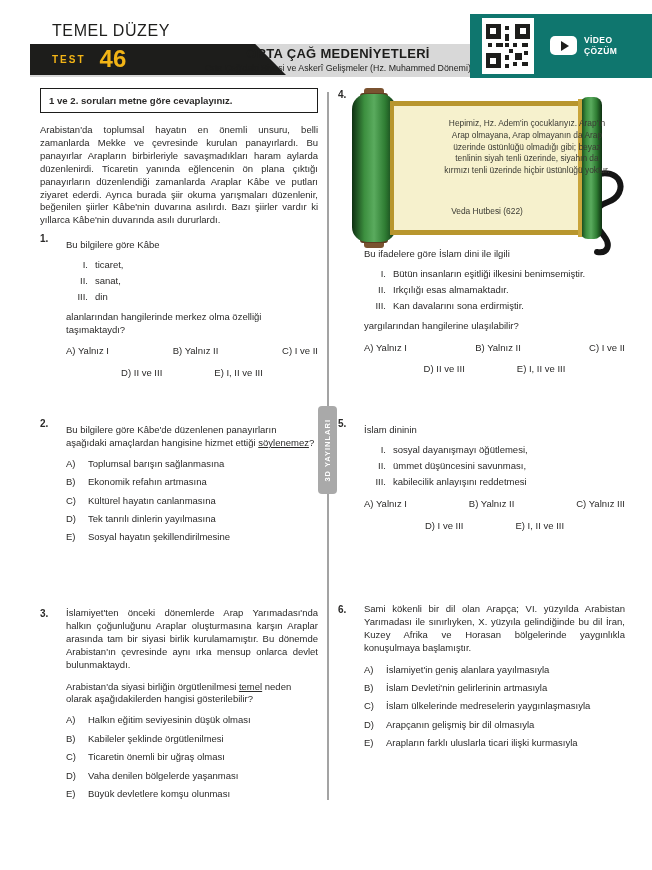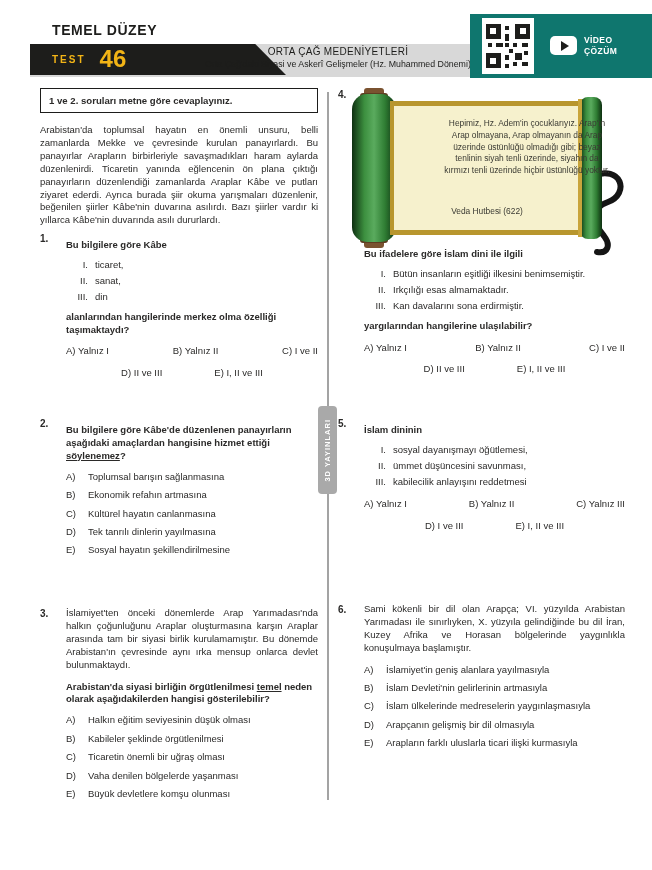--- a/index.html
+++ b/index.html
@@ -1,28 +1,28 @@
 <!DOCTYPE html>
 <html><head>
 <meta charset="utf-8">
 <style>
   html,body{margin:0;padding:0;background:#ffffff;}
   .page{position:relative;width:652px;height:870px;background:#fff;overflow:hidden;
         font-family:"Liberation Sans",sans-serif;color:#2b2a29;}
 
   
-  .level-label{position:absolute;left:52px;top:22px;font-size:14px;font-weight:bold;
+  .level-label{position:absolute;left:52px;top:22px;font-size:16px;font-weight:normal;
                letter-spacing:.6px;color:#1d1d1b;}
   .title-bar{position:absolute;left:30px;top:44px;width:448px;height:33px;background:#d8d8d8;}
   .test-badge{position:absolute;left:30px;top:44px;width:256px;height:31px;background:#1d1d1b;
               clip-path:polygon(0 0,88% 0,100% 100%,0 100%);display:flex;align-items:center;}
   .test-word{font-size:10px;font-weight:bold;letter-spacing:2px;margin-left:22px;}
   .test-num{font-size:24px;font-weight:bold;margin-left:14px;margin-top:-2px;}
   .titles{position:absolute;left:188px;top:46px;width:300px;text-align:center;}
-  .page-title{font-size:10px;font-weight:normal;letter-spacing:.3px;color:#1d1d1b;}
+  .page-title{font-size:13px;font-weight:bold;letter-spacing:.3px;color:#1d1d1b;}
   .page-subtitle{font-size:8.8px;color:#1d1d1b;margin-top:2px;}
   .header-right{position:absolute;left:470px;top:14px;width:182px;height:64px;background:#0f766e;}
   .qr-tile{position:absolute;left:12px;top:4px;width:52px;height:56px;background:#fff;
            display:flex;align-items:center;justify-content:center;}
   .play-btn{position:absolute;left:80px;top:22px;width:27px;height:19px;background:#fff;
             border-radius:5px;display:flex;align-items:center;justify-content:center;}
   .play-tri{width:0;height:0;border-left:8px solid #1d1d1b;border-top:5px solid transparent;
             border-bottom:5px solid transparent;margin-left:2px;}
   .video-label{position:absolute;left:114px;top:21px;color:#fff;font-size:8.5px;font-weight:bold;
                line-height:1.3;letter-spacing:.4px;}
@@ -39,21 +39,21 @@
 
   .instruction-box{position:absolute;top:0;left:0;right:0;border:1.6px solid #1d1d1b;
                    padding:5px 8px;font-weight:bold;font-size:9.6px;}
   .intro-par{position:absolute;top:36px;left:0;right:0;text-align:justify;}
 
   
   .question{position:absolute;left:0;right:0;display:flex;}
   .qnum{width:26px;font-weight:bold;font-size:10px;flex:0 0 26px;}
   .qbody{flex:1;min-width:0;}
   .qlead{text-align:justify;margin-bottom:9px;}
-  .qstem{font-weight:bold;margin:7px 0 7px 0;}
+  .qstem{font-weight:normal;margin:7px 0 7px 0;}
   .qstem .und{text-decoration:underline;}
   .qitems{margin:4px 0 4px 2px;}
   .qitem{display:flex;margin:3px 0;}
   .qitem .rn{width:20px;text-align:right;margin-right:7px;flex:0 0 20px;}
   .optrow{display:flex;justify-content:space-between;margin-top:9px;}
   .optrow2{justify-content:center;gap:52px;}
   .optlist{margin-top:8px;}
   .opt{display:flex;margin:5.5px 0;}
   .opt .letter{width:22px;flex:0 0 22px;}
 

